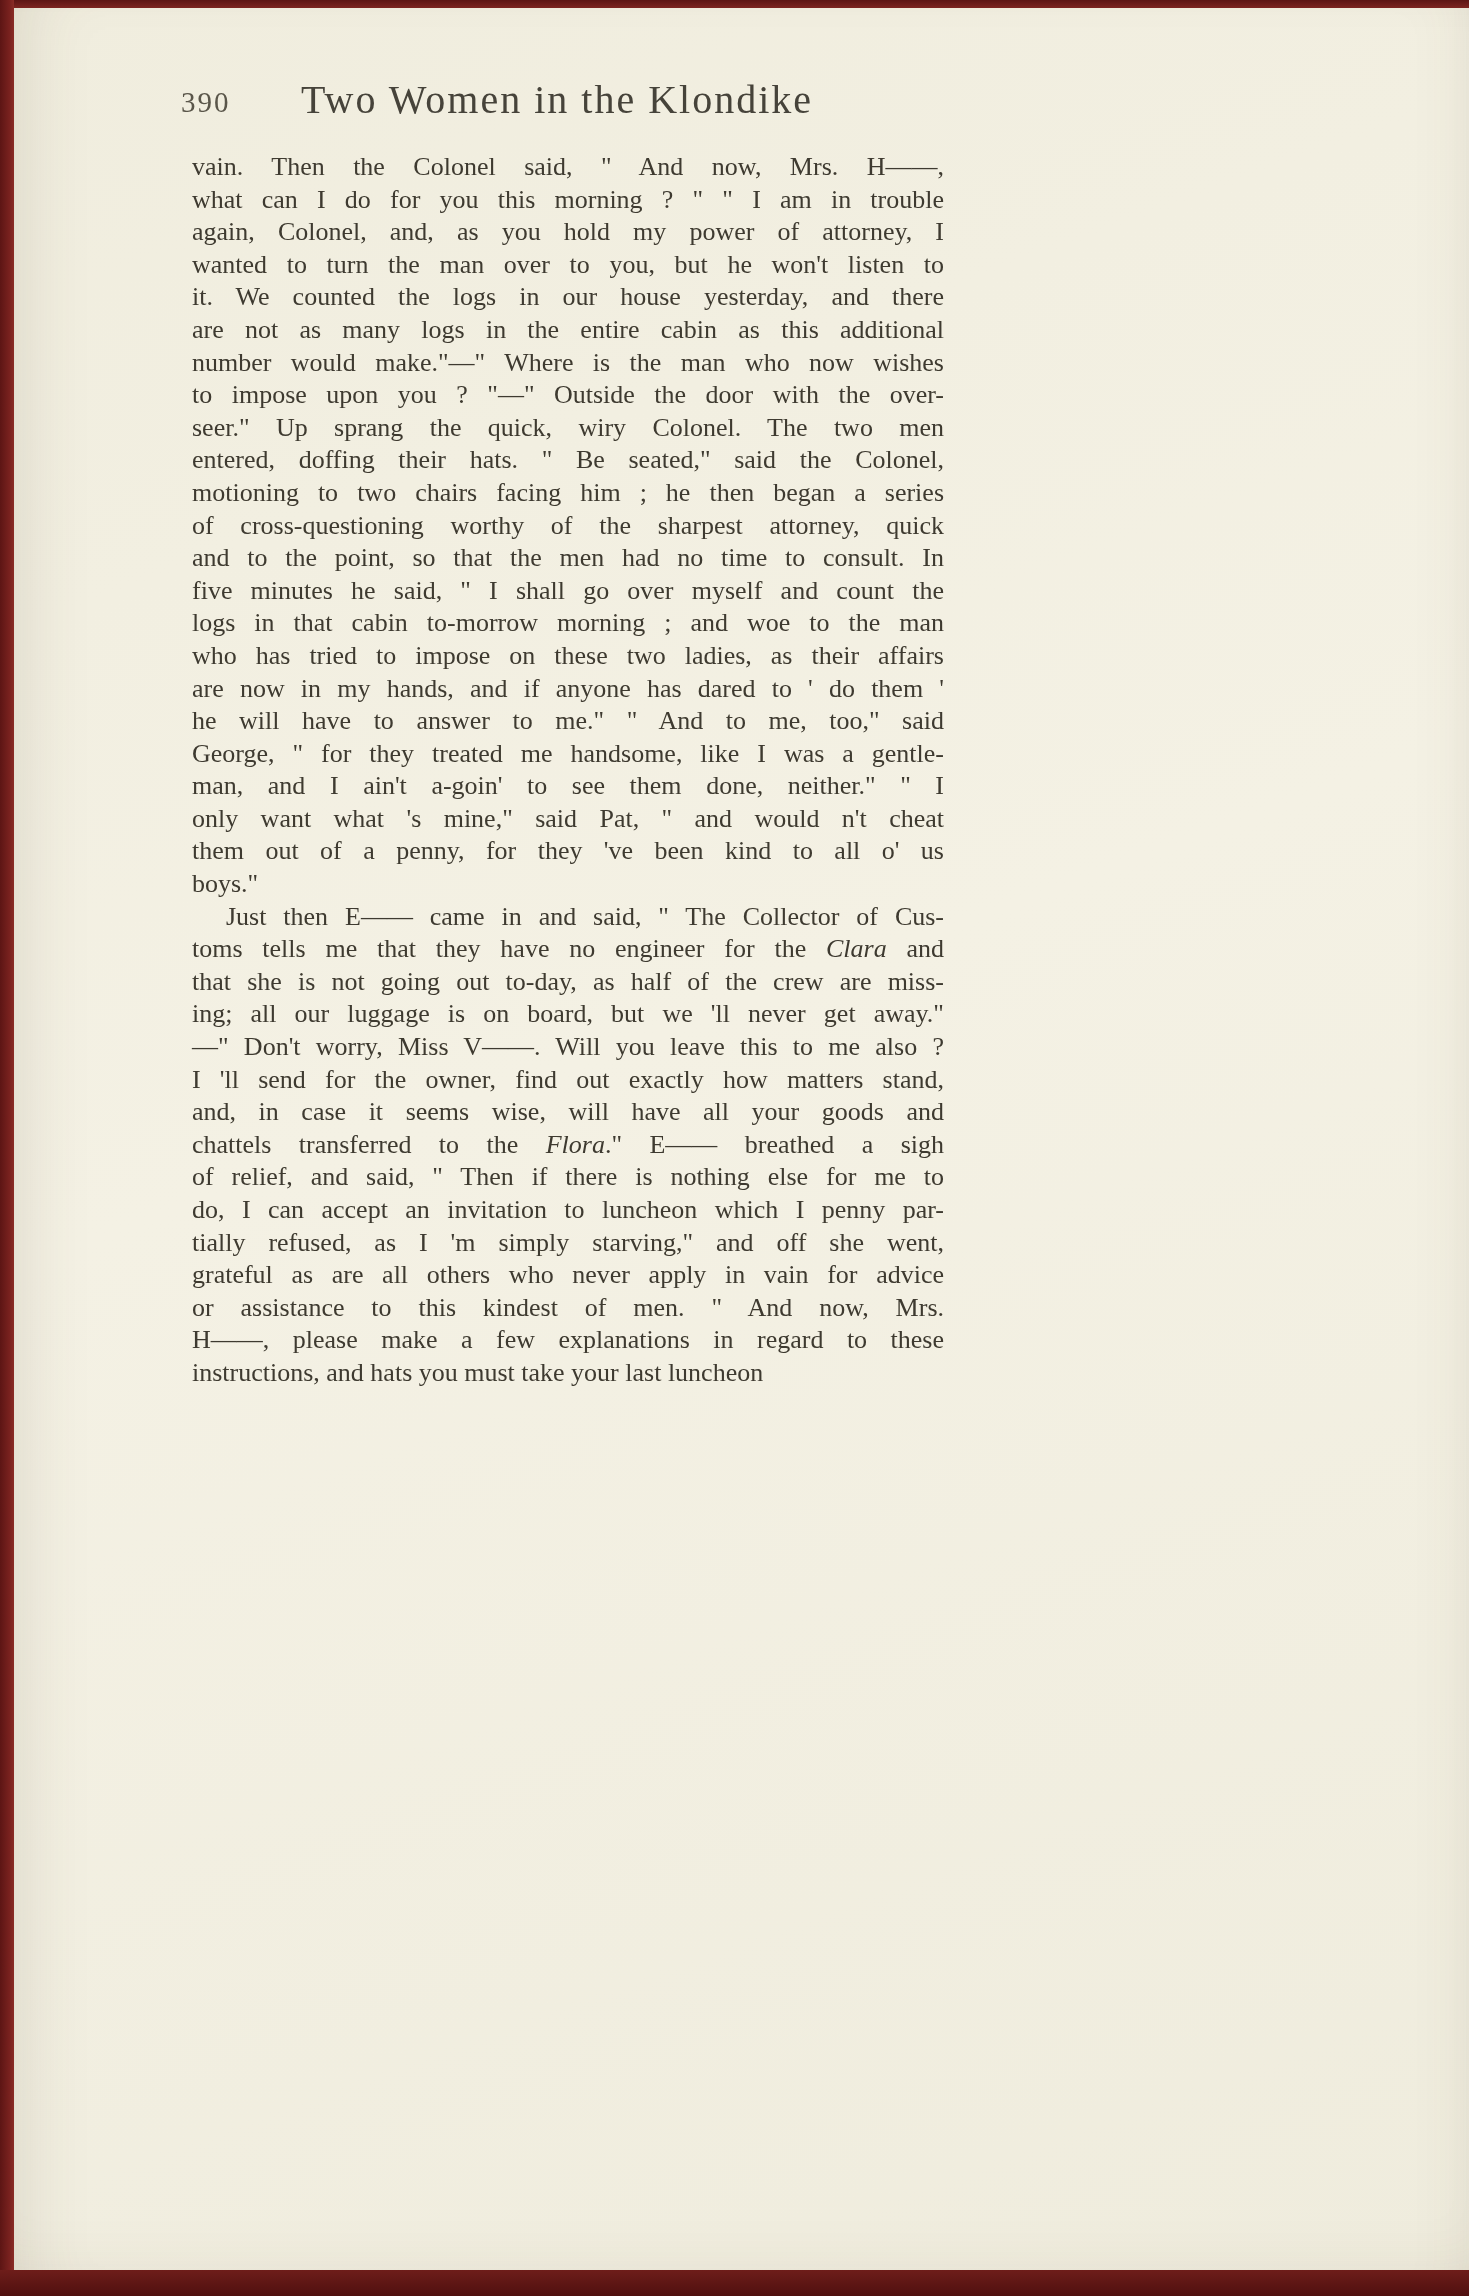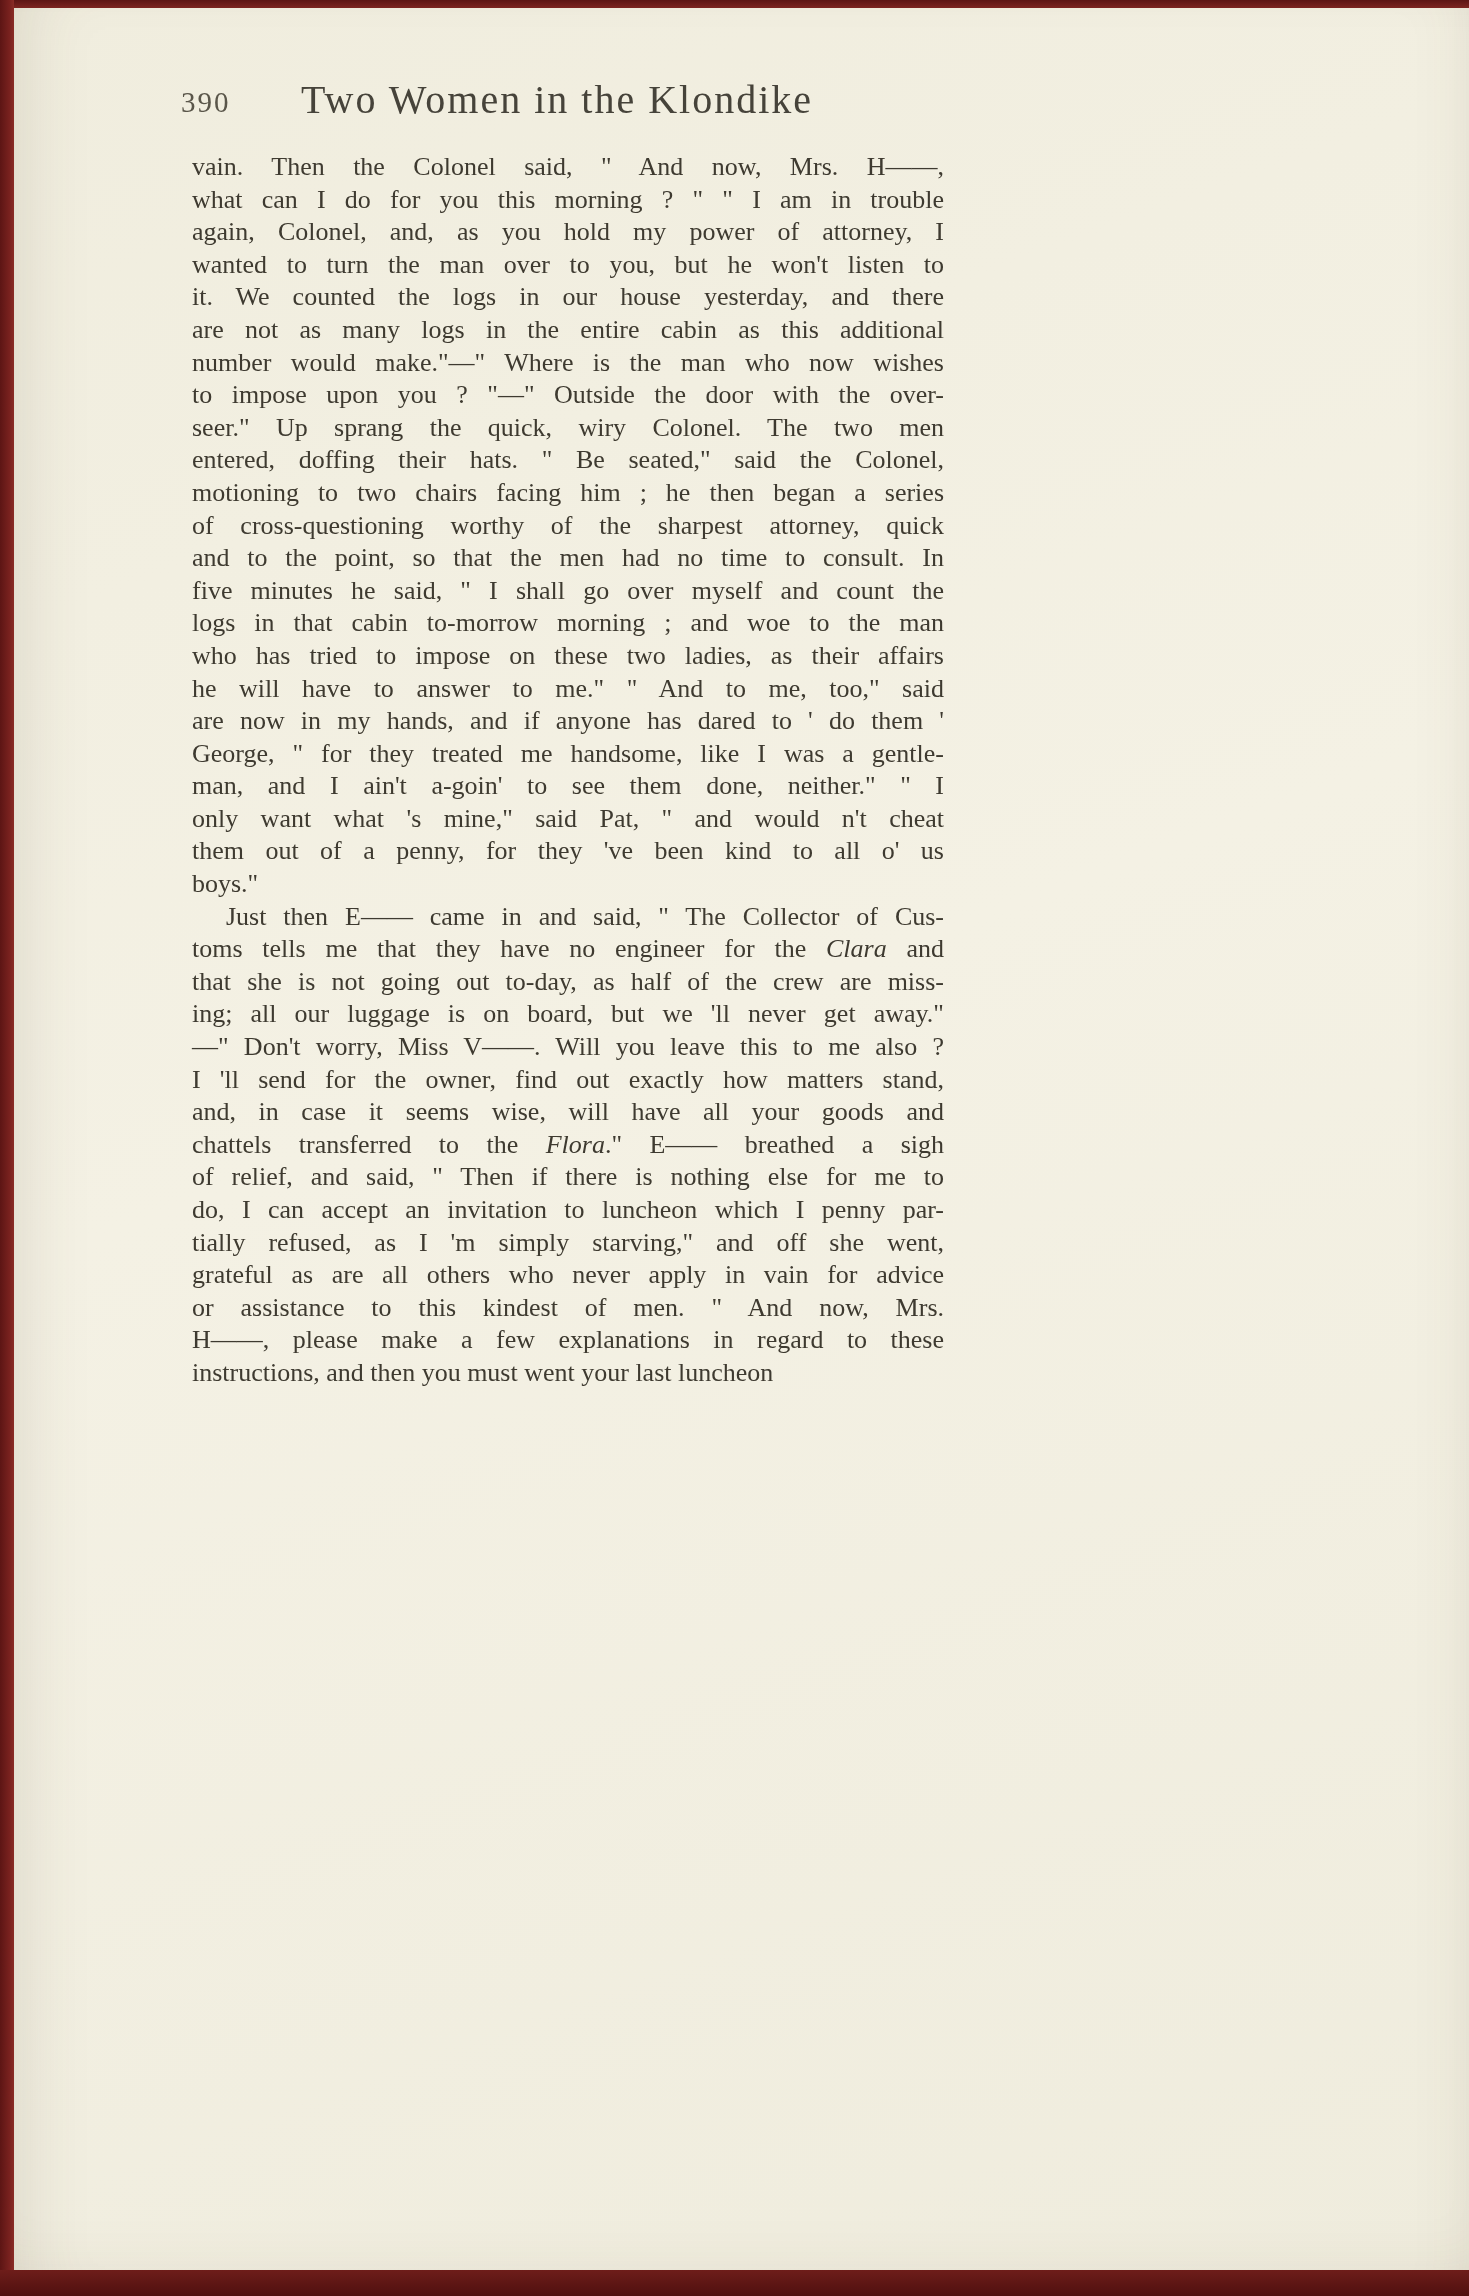--- a/index.html
+++ b/index.html
@@ -102,36 +102,36 @@
       <div class="line">number would make."—" Where is the man who now wishes</div>
       <div class="line">to impose upon you ? "—" Outside the door with the over-</div>
       <div class="line">seer."  Up sprang the quick, wiry Colonel.  The two men</div>
       <div class="line">entered, doffing their hats.  " Be seated," said the Colonel,</div>
       <div class="line">motioning to two chairs facing him ; he then began a series</div>
       <div class="line">of cross-questioning worthy of the sharpest attorney, quick</div>
       <div class="line">and to the point, so that the men had no time to consult.  In</div>
       <div class="line">five minutes he said, " I shall go over myself and count the</div>
       <div class="line">logs in that cabin to-morrow morning ; and woe to the man</div>
       <div class="line">who has tried to impose on these two ladies, as their affairs</div>
+      <div class="line">are now in my hands, and if anyone has dared to ' do them '</div>
       <div class="line">he will have to answer to me."  " And to me, too," said</div>
-      <div class="line">are now in my hands, and if anyone has dared to ' do them '</div>
       <div class="line">George, " for they treated me handsome, like I was a gentle-</div>
       <div class="line">man, and I ain't a-goin' to see them done, neither."  " I</div>
       <div class="line">only want what 's mine," said Pat, " and would n't cheat</div>
       <div class="line">them out of a penny, for they 've been kind to all o' us</div>
       <div class="line last">boys."</div>
       <div class="line indent">Just then E—— came in and said, " The Collector of Cus-</div>
       <div class="line">toms tells me that they have no engineer for the <i>Clara</i> and</div>
       <div class="line">that she is not going out to-day, as half of the crew are miss-</div>
       <div class="line">ing; all our luggage is on board, but we 'll never get away."</div>
       <div class="line">—" Don't worry, Miss V——.  Will you leave this to me also ?</div>
       <div class="line">I 'll send for the owner, find out exactly how matters stand,</div>
       <div class="line">and, in case it seems wise, will have all your goods and</div>
       <div class="line">chattels transferred to the <i>Flora</i>."  E—— breathed a sigh</div>
       <div class="line">of relief, and said, " Then if there is nothing else for me to</div>
       <div class="line">do, I can accept an invitation to luncheon which I penny par-</div>
       <div class="line">tially refused, as I 'm simply starving," and off she went,</div>
       <div class="line">grateful as are all others who never apply in vain for advice</div>
       <div class="line">or assistance to this kindest of men.  " And now, Mrs.</div>
       <div class="line">H——, please make a few explanations in regard to these</div>
-      <div class="line last">instructions, and then you must went your last luncheon</div>
+      <div class="line last">instructions, and hats you must take your last luncheon</div>
     </div>
 </div>
 
 </body></html>

